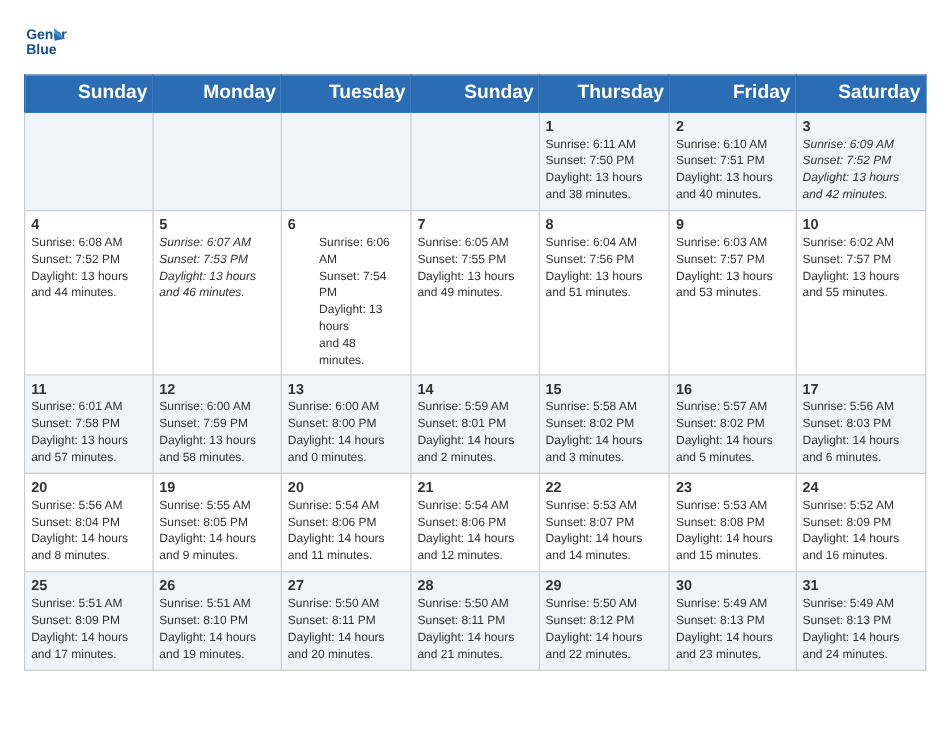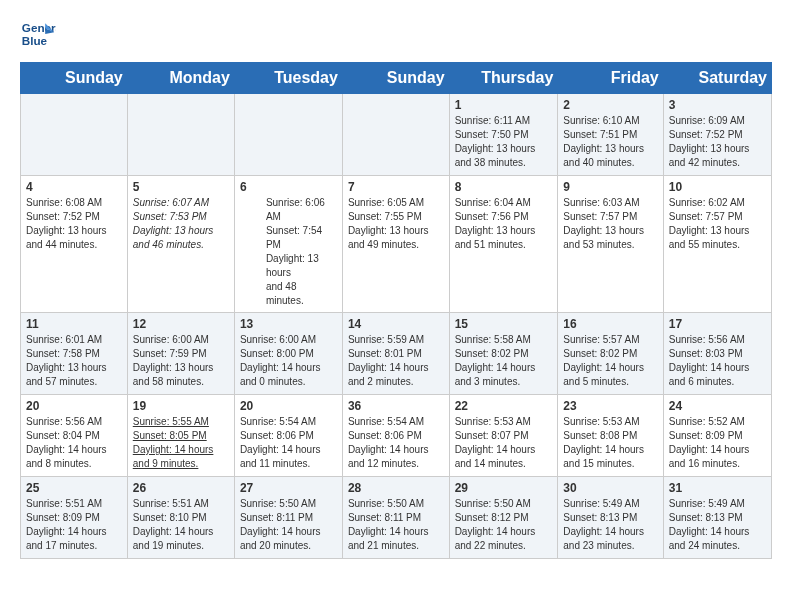--- a/index.html
+++ b/index.html
@@ -130,21 +130,21 @@
           </td>
           <td>
             <div class="day-number">2</div>
             <div class="day-info" style="white-space: pre-line;">Sunrise: 6:10 AM
 Sunset: 7:51 PM
 Daylight: 13 hours
 and 40 minutes.</div>
           </td>
           <td>
             <div class="day-number">3</div>
-            <div class="day-info" style="white-space: pre-line;">Sunrise: 6:09 AM
+            <div class="day-info" style="white-space: pre-line; font-style: italic;">Sunrise: 6:09 AM
 Sunset: 7:52 PM
 Daylight: 13 hours
 and 42 minutes.</div>
           </td>
         </tr>
         <tr>
           <td>
             <div class="day-number">4</div>
             <div class="day-info" style="white-space: pre-line;">Sunrise: 6:08 AM
 Sunset: 7:52 PM
@@ -248,34 +248,34 @@
         <tr>
           <td>
             <div class="day-number">20</div>
             <div class="day-info" style="white-space: pre-line;">Sunrise: 5:56 AM
 Sunset: 8:04 PM
 Daylight: 14 hours
 and 8 minutes.</div>
           </td>
           <td>
             <div class="day-number">19</div>
-            <div class="day-info" style="white-space: pre-line; text-decoration: underline;">Sunrise: 5:55 AM
+            <div class="day-info" style="white-space: pre-line;">Sunrise: 5:55 AM
 Sunset: 8:05 PM
 Daylight: 14 hours
 and 9 minutes.</div>
           </td>
           <td>
             <div class="day-number">20</div>
             <div class="day-info" style="white-space: pre-line;">Sunrise: 5:54 AM
 Sunset: 8:06 PM
 Daylight: 14 hours
 and 11 minutes.</div>
           </td>
           <td>
-            <div class="day-number">36</div>
+            <div class="day-number">21</div>
             <div class="day-info" style="white-space: pre-line;">Sunrise: 5:54 AM
 Sunset: 8:06 PM
 Daylight: 14 hours
 and 12 minutes.</div>
           </td>
           <td>
             <div class="day-number">22</div>
             <div class="day-info" style="white-space: pre-line;">Sunrise: 5:53 AM
 Sunset: 8:07 PM
 Daylight: 14 hours

